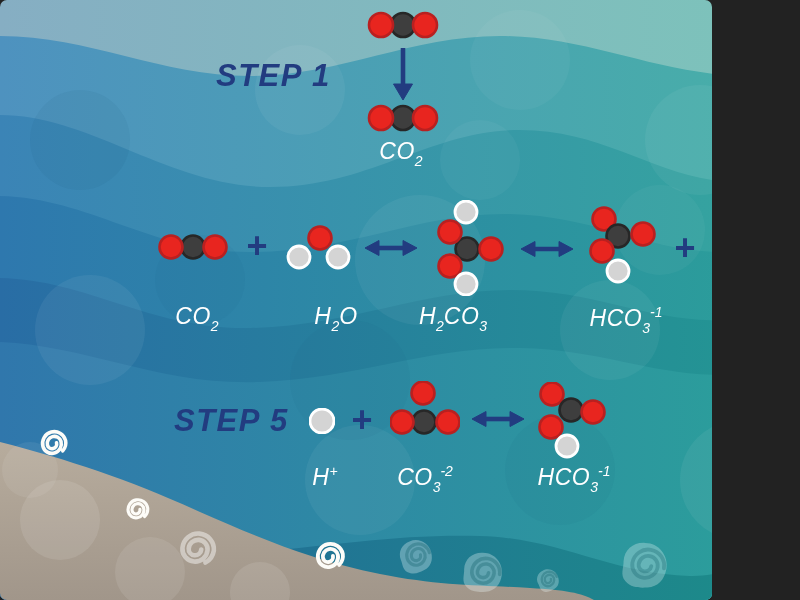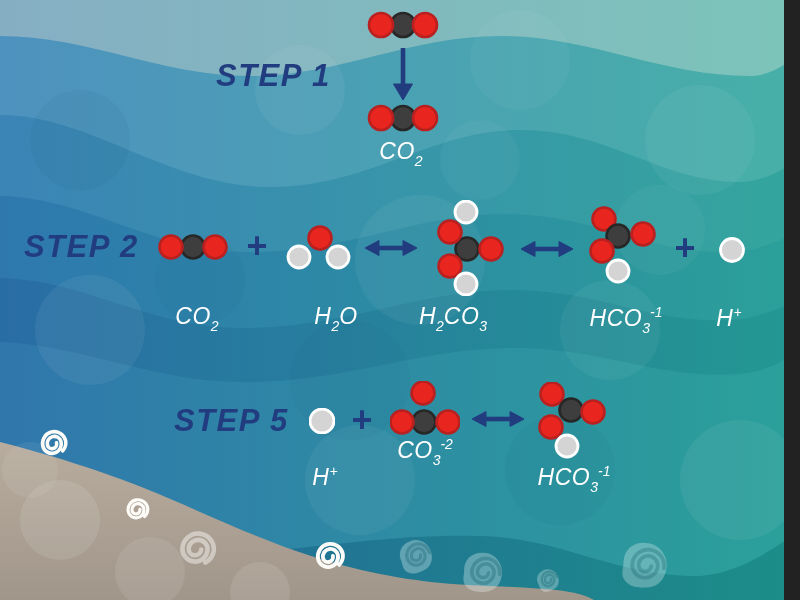--- a/index.html
+++ b/index.html
@@ -1,18 +1,19 @@
 <!DOCTYPE html>
 <html style="--oxygen: #e8251f; --oxygen-ring: #b92020; --carbon: #3e3e3e; --carbon-ring: #272727; --hydrogen: #d4d4d4; --hydrogen-ring: #ffffff; --arrow: #223c80; --step-text: #223c80; --formula-text: #ffffff; --sea-light-top: #86aec3; --sea-blue-left: #2e78ae; --sea-teal-right: #2ba099; --sea-deep-teal: #1c8e88; --sand: #b0a495; --shell-white: #fdfcf8;"><head>
 <meta charset="utf-8">
 <style>
   html,body{margin:0;padding:0;background:#222;}
   .stage{
-    position:relative;width:784px;height:600px;overflow:hidden;
+    position:relative;width:712px;height:600px;overflow:hidden;
     font-family:"Liberation Sans",sans-serif;
+    border-radius:7px;
   }
   .stage svg.bg{position:absolute;left:0;top:0;}
   .abs{position:absolute;}
   .step-label{
     position:absolute;font-style:italic;font-weight:bold;font-size:31px;
     letter-spacing:1.5px;color:var(--step-text,#223c80);white-space:nowrap;line-height:1;
   }
   .formula{
     position:absolute;transform:translateX(-50%);white-space:nowrap;
     font-size:23px;color:var(--formula-text,#fff);line-height:1;letter-spacing:0.5px;font-style:italic;
@@ -137,21 +138,20 @@
   <svg class="abs" style="left:365px;top:104px;" width="76" height="28" viewBox="0 0 76 28">
     <circle class="atom-c" cx="38" cy="14" r="12"></circle>
     <circle class="atom-o" cx="16" cy="14" r="12"></circle>
     <circle class="atom-o" cx="60" cy="14" r="12"></circle>
   </svg>
 
   <div class="formula" style="left:401px;top:140px;">
     <span>CO</span><sub>2</sub>
   </div>
 
-  <div class="step-label" style="left:24px;top:231px;">STEP 2</div>
 
   <svg class="abs" style="left:155px;top:233px;" width="76" height="28" viewBox="0 0 76 28">
     <circle class="atom-c" cx="38" cy="14" r="11.5"></circle>
     <circle class="atom-o" cx="16" cy="14" r="11.5"></circle>
     <circle class="atom-o" cx="60" cy="14" r="11.5"></circle>
   </svg>
 
   <div class="plus" style="left:257px;top:246px;">+</div>
 
   <svg class="abs" style="left:285px;top:224px;" width="70" height="50" viewBox="0 0 70 50">
@@ -236,20 +236,20 @@
     <circle class="atom-o" cx="14" cy="12" r="11.5"></circle>
     <circle class="atom-c" cx="33" cy="28" r="11.5"></circle>
     <circle class="atom-o" cx="55" cy="30" r="11.5"></circle>
     <circle class="atom-o" cx="13" cy="45" r="11.5"></circle>
     <circle class="atom-h" cx="29" cy="64" r="11"></circle>
   </svg>
 
   <div class="formula" style="left:325px;top:464px;">
     <span>H</span><sup>+</sup>
   </div>
-  <div class="formula" style="left:425px;top:437px;">
+  <div class="formula" style="left:425px;top:464px;">
     <span>CO</span><sub>3</sub><sup>-2</sup>
   </div>
   <div class="formula" style="left:574px;top:464px;">
     <span>HCO</span><sub>3</sub><sup>-1</sup>
   </div>
 
 </div>
 
 </body></html>

